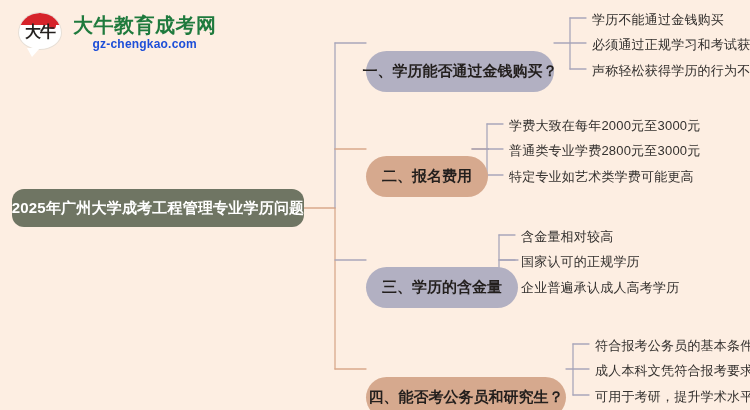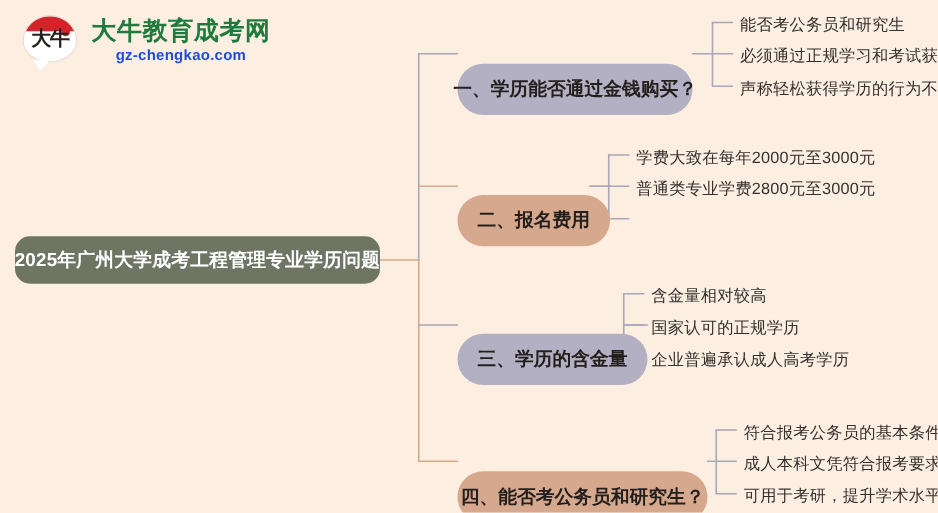--- a/index.html
+++ b/index.html
@@ -176,26 +176,27 @@
     </div>
   </div>
 
   <div class="node node-root">2025年广州大学成考工程管理专业学历问题</div>
 
   <div class="node node-branch branch-purple" id="branch-node-1">一、学历能否通过金钱购买？</div>
   <div class="node node-branch branch-tan" id="branch-node-2">二、报名费用</div>
   <div class="node node-branch branch-purple" id="branch-node-3">三、学历的含金量</div>
   <div class="node node-branch branch-tan" id="branch-node-4">四、能否考公务员和研究生？</div>
 
-  <div class="leaf" style="left:592px; top:13px;">能否考公务员和研究生</div>
+  <div class="leaf" style="left:592px; top:13px;">学历不能通过金钱购买</div>
   <div class="leaf" style="left:592px; top:38px;">必须通过正规学习和考试获得</div>
   <div class="leaf" style="left:592px; top:64px;">声称轻松获得学历的行为不可信</div>
 
   <div class="leaf" style="left:509px; top:119px;">学费大致在每年2000元至3000元</div>
   <div class="leaf" style="left:509px; top:144px;">普通类专业学费2800元至3000元</div>
+  <div class="leaf" style="left:509px; top:170px;">特定专业如艺术类学费可能更高</div>
 
   <div class="leaf" style="left:521px; top:230px;">含金量相对较高</div>
   <div class="leaf" style="left:521px; top:255px;">国家认可的正规学历</div>
   <div class="leaf" style="left:521px; top:281px;">企业普遍承认成人高考学历</div>
 
   <div class="leaf" style="left:595px; top:339px;">符合报考公务员的基本条件</div>
   <div class="leaf" style="left:595px; top:364px;">成人本科文凭符合报考要求</div>
   <div class="leaf" style="left:595px; top:390px;">可用于考研，提升学术水平</div>
 
 </div>

